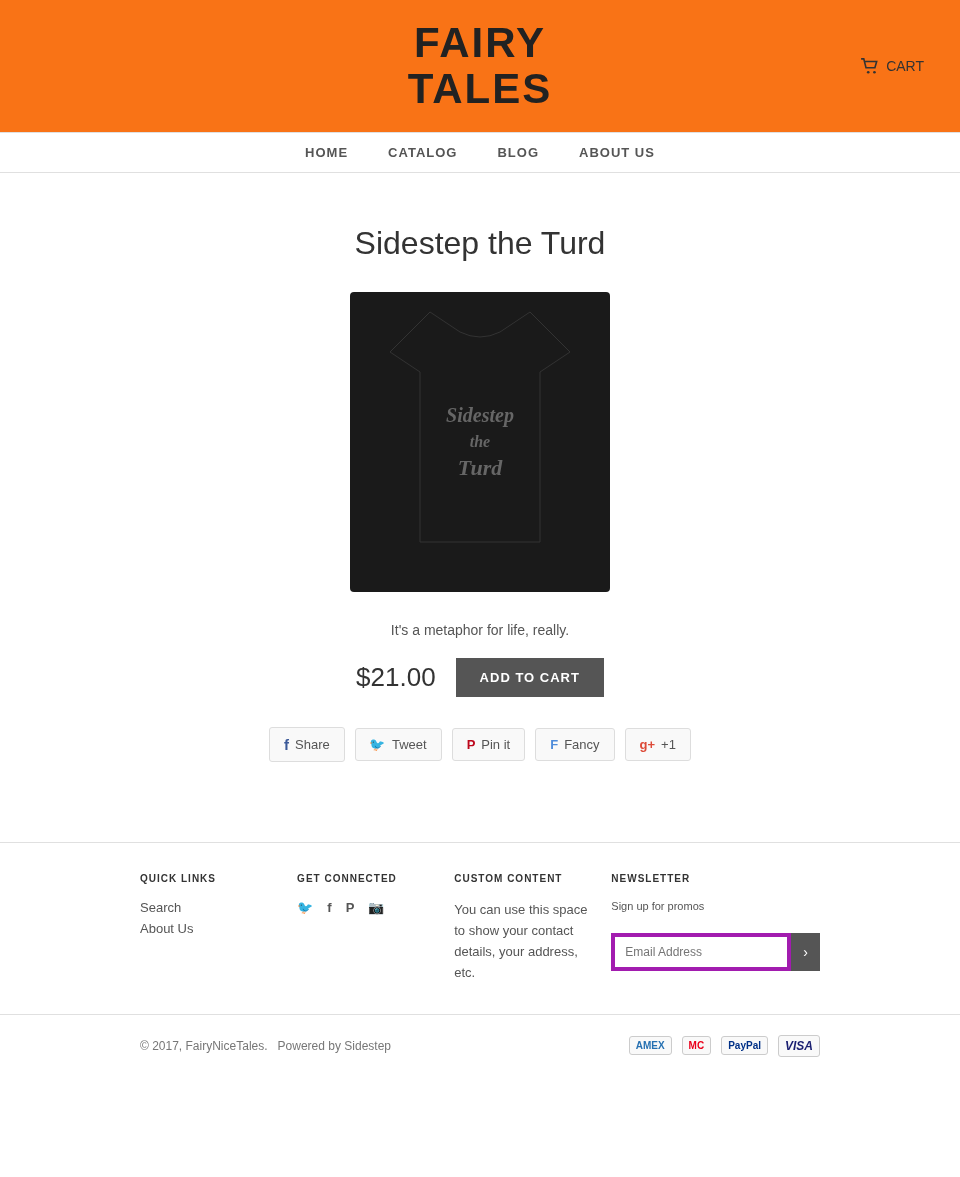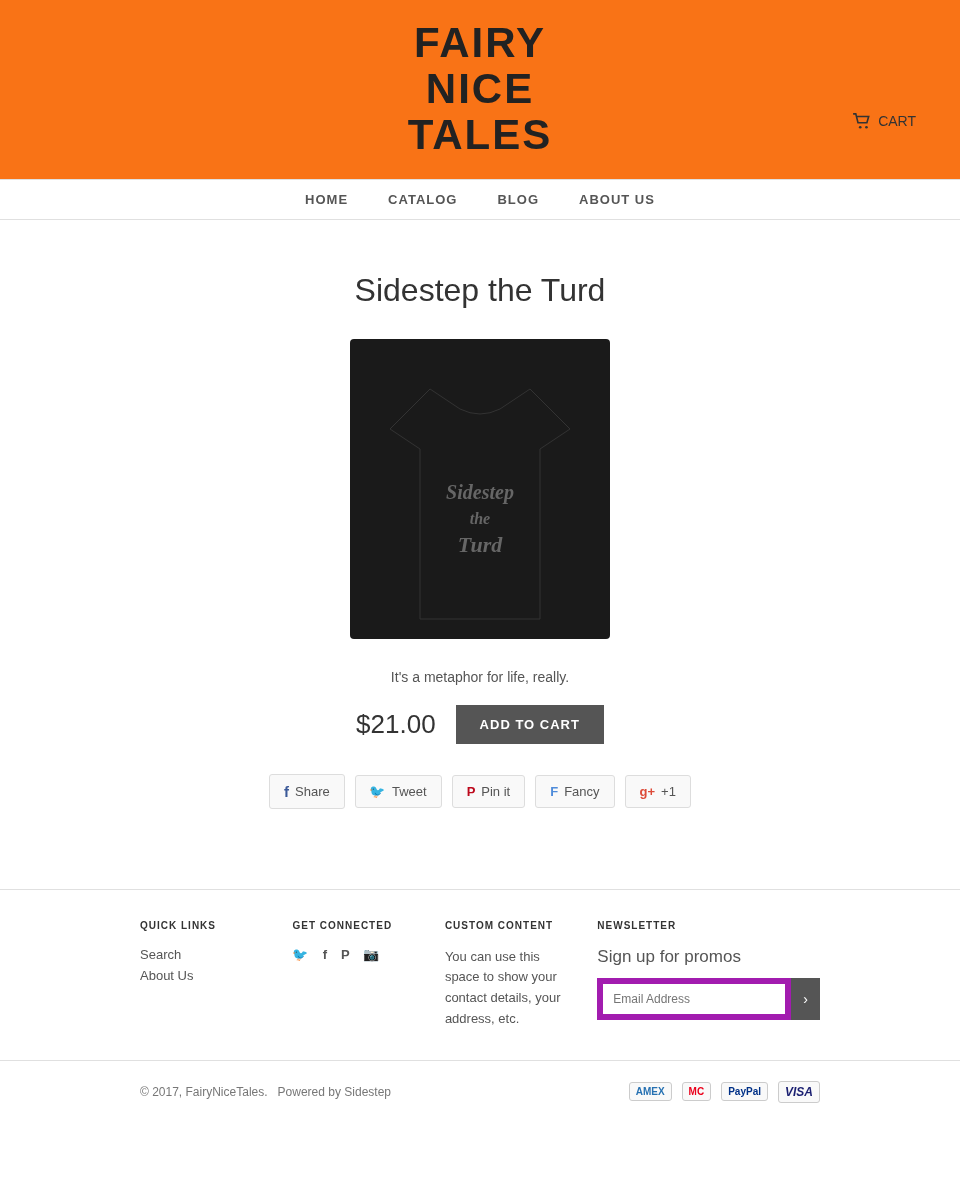--- a/index.html
+++ b/index.html
@@ -22,30 +22,29 @@
       font-weight: 900;
       line-height: 1.1;
       letter-spacing: 2px;
       color: #222;
       text-transform: uppercase;
       font-family: 'Arial Black', Arial, sans-serif;
     }
     .logo-text span { display: block; }
     .cart-area {
       position: absolute;
-      right: 44px;
+      right: 36px;
       top: 50%;
       transform: translateY(-50%);
       display: flex;
       align-items: center;
       gap: 6px;
       text-decoration: none;
       color: #333;
       font-size: 14px;
-      margin-top: 32px;
     }
     .cart-icon-svg { width: 20px; height: 16px; }
 
     
     .nav {
       background: #fff;
       border-top: 1px solid #e0e0e0;
       border-bottom: 1px solid #e0e0e0;
       display: flex;
       justify-content: center;
@@ -79,21 +78,21 @@
       display: flex;
       justify-content: center;
       margin-bottom: 30px;
     }
     .product-image {
       width: 260px;
       height: 300px;
       background: #1a1a1a;
       border-radius: 4px;
       display: flex;
-      align-items: flex-end;
+      align-items: flex-start;
       justify-content: center;
       position: relative;
     }
     .product-description {
       font-size: 14px;
       color: #555;
       margin-bottom: 20px;
     }
     .price-cart-row {
       display: flex;
@@ -179,37 +178,37 @@
       font-size: 13px;
       color: #555;
       line-height: 1.6;
     }
     .newsletter-form {
       display: flex;
       gap: 0;
     }
     .newsletter-input {
       padding: 8px 10px;
-      border: 6px solid #a21caf;
+      border: 4px solid #a21caf;
       font-size: 12px;
-      width: 194px;
+      width: 180px;
       outline: none;
     }
     .newsletter-btn {
       background: #555;
       color: #fff;
       border: none;
       padding: 8px 12px;
       cursor: pointer;
       font-size: 14px;
     }
     .newsletter-signup-text {
-      font-size: 17px;
-      color: #555;
-      margin-bottom: 11px;
+      font-size: 11px;
+      color: #555;
+      margin-bottom: 21px;
     }
 
     
     .footer-bottom {
       display: flex;
       justify-content: space-between;
       align-items: center;
       padding: 20px 140px;
       border-top: 1px solid #e0e0e0;
       font-size: 12px;
@@ -235,21 +234,20 @@
     .payment-icon.paypal { color: #003087; }
     .payment-icon.visa { color: #1a1f71; font-size: 12px; font-style: italic; }
   </style>
 </head>
 <body>
 
 <header class="header">
   <div class="header-logo">
     <div class="logo-text">
       <span>FAIRY</span>
-      <span>NICE</span>
       <span>TALES</span>
     </div>
   </div>
   <a class="cart-area" href="#">
     <svg class="cart-icon-svg" viewBox="0 0 22 18" fill="none" stroke="#333" stroke-width="1.8">
       <path d="M1 1h3l2.5 10h10l2-7H5.5"></path>
       <circle cx="9" cy="16" r="1.5" fill="#333" stroke="none"></circle>
       <circle cx="16" cy="16" r="1.5" fill="#333" stroke="none"></circle>
     </svg>
     <span>CART</span>

